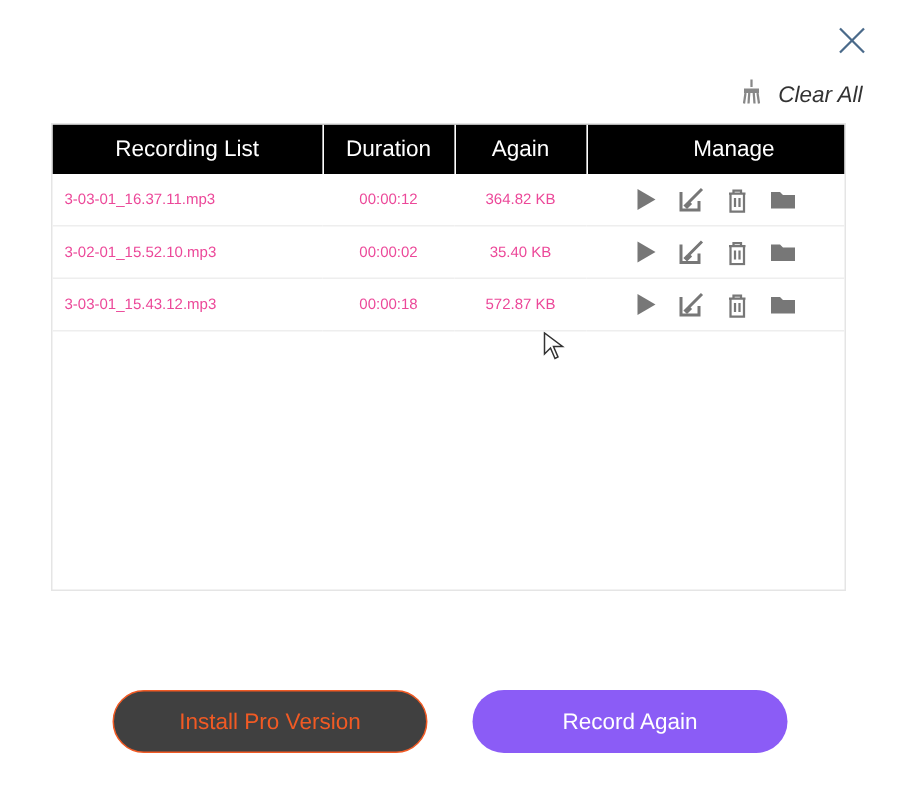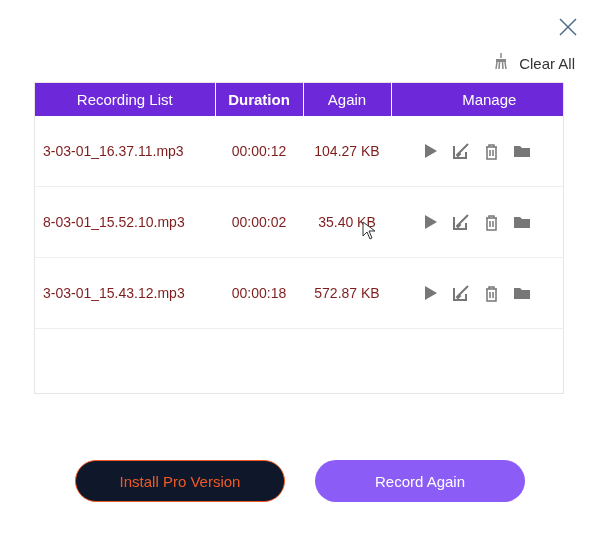--- a/index.html
+++ b/index.html
@@ -17,20 +17,21 @@
       cursor: pointer;
       color: #4a6a8a;
     }
     .toolbar {
       position: absolute;
       top: 52px;
       right: 25px;
       display: flex;
       align-items: center;
       gap: 10px;
+      font-style: italic;
     }
     .brush-icon { color: #999; }
     .clear-all {
       color: #333;
       font-size: 15px;
       cursor: pointer;
     }
     .table-container {
       position: absolute;
       top: 82px;
@@ -38,38 +39,38 @@
       width: 530px;
       height: 312px;
       border: 1px solid #e5e5e5;
       background: #fff;
       overflow: hidden;
     }
     table {
       width: 100%;
       border-collapse: collapse;
     }
-    thead tr { background: #6d28d9; }
+    thead tr { background: #000000; }
     th {
       color: #fff;
       font-weight: normal;
       font-size: 15px;
       padding: 8px 4px;
       text-align: center;
       border-right: 1px solid #fff;
     }
     th:last-child { border-right: none; padding-left: 28px; }
     th.col-name { width: 180px; }
-    th.col-duration { width: 88px; font-weight: bold; }
+    th.col-duration { width: 88px; }
     th.col-size { width: 88px; }
     th.col-manage { width: auto; }
     tbody td {
-      padding: 26px 6px;
-      font-size: 14px;
-      color: #7f1d1d;
+      padding: 8px 6px;
+      font-size: 10px;
+      color: #ec4899;
       border-bottom: 1px solid #eee;
       text-align: center;
       white-space: nowrap;
     }
     tbody td.name { text-align: left; padding-left: 8px; overflow: hidden; }
     .manage-cell {
       display: flex;
       gap: 14px;
       justify-content: center;
       align-items: center;
@@ -96,21 +97,21 @@
       border-radius: 21px;
       font-size: 15px;
       display: flex;
       align-items: center;
       justify-content: center;
       cursor: pointer;
     }
     .btn-outline {
       border: 1px solid #f15a24;
       color: #f15a24;
-      background: #0f172a;
+      background: #404040;
     }
     .btn-fill {
       background: #8b5cf6;
       color: #fff;
       border: none;
     }
   </style>
 </head>
 <body>
 
@@ -142,42 +143,42 @@
         <th class="col-name">Recording List</th>
         <th class="col-duration">Duration</th>
         <th class="col-size">Again</th>
         <th class="col-manage">Manage</th>
       </tr>
     </thead>
     <tbody id="table-body">
   <tr>
     <td class="name">3-03-01_16.37.11.mp3</td>
     <td>00:00:12</td>
-    <td>104.27 KB</td>
+    <td>364.82 KB</td>
     <td>
       <div class="manage-cell">
         <svg width="14" height="16" viewBox="0 0 14 16">
                 <path d="M1 1 L13 8 L1 15 Z" fill="#777"></path>
               </svg>
         <svg width="18" height="18" viewBox="0 0 18 18" fill="none" stroke="#777" stroke-width="2">
                 <path d="M2 4 v12 h12 v-6"></path>
                 <path d="M7 11 L16 2 M5 13 L7 11 L8 12 L6 14 Z" fill="#777"></path>
               </svg>
         <svg width="15" height="17" viewBox="0 0 15 17" fill="none" stroke="#777" stroke-width="1.5">
                 <path d="M2 4 h11 M5 4 v-2 h5 v2 M3 4 v12 h9 v-12 M6 7 v6 M9 7 v6"></path>
               </svg>
         <svg width="18" height="14" viewBox="0 0 18 14">
                 <path d="M1 2 h6 l2 2 h8 v9 h-16 Z M1 5 h16" fill="#777"></path>
               </svg>
       </div>
     </td>
   </tr>
 
   <tr>
-    <td class="name">8-03-01_15.52.10.mp3</td>
+    <td class="name">3-02-01_15.52.10.mp3</td>
     <td>00:00:02</td>
     <td>35.40 KB</td>
     <td>
       <div class="manage-cell">
         <svg width="14" height="16" viewBox="0 0 14 16">
                 <path d="M1 1 L13 8 L1 15 Z" fill="#777"></path>
               </svg>
         <svg width="18" height="18" viewBox="0 0 18 18" fill="none" stroke="#777" stroke-width="2">
                 <path d="M2 4 v12 h12 v-6"></path>
                 <path d="M7 11 L16 2 M5 13 L7 11 L8 12 L6 14 Z" fill="#777"></path>

